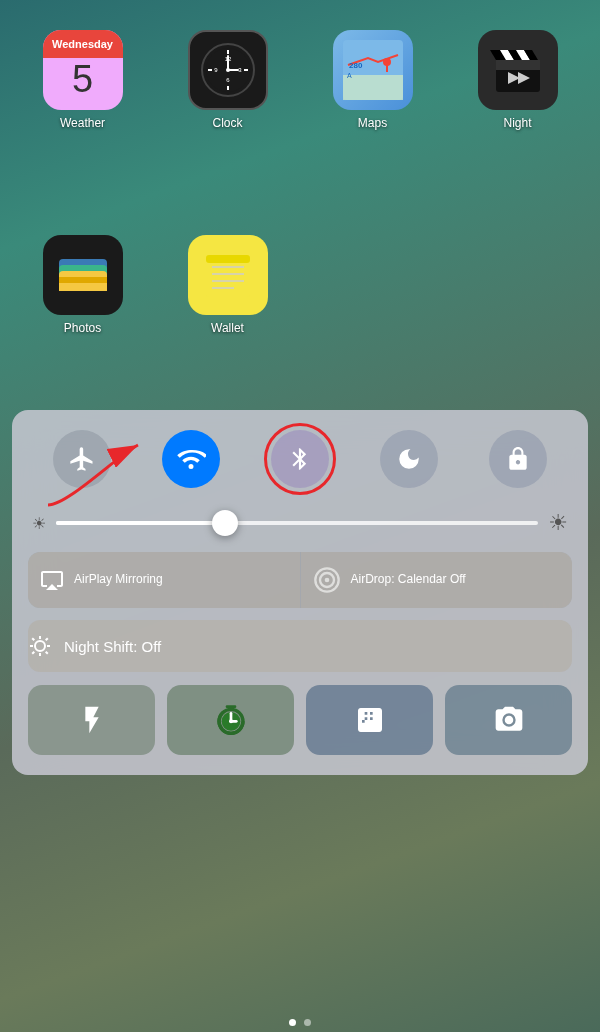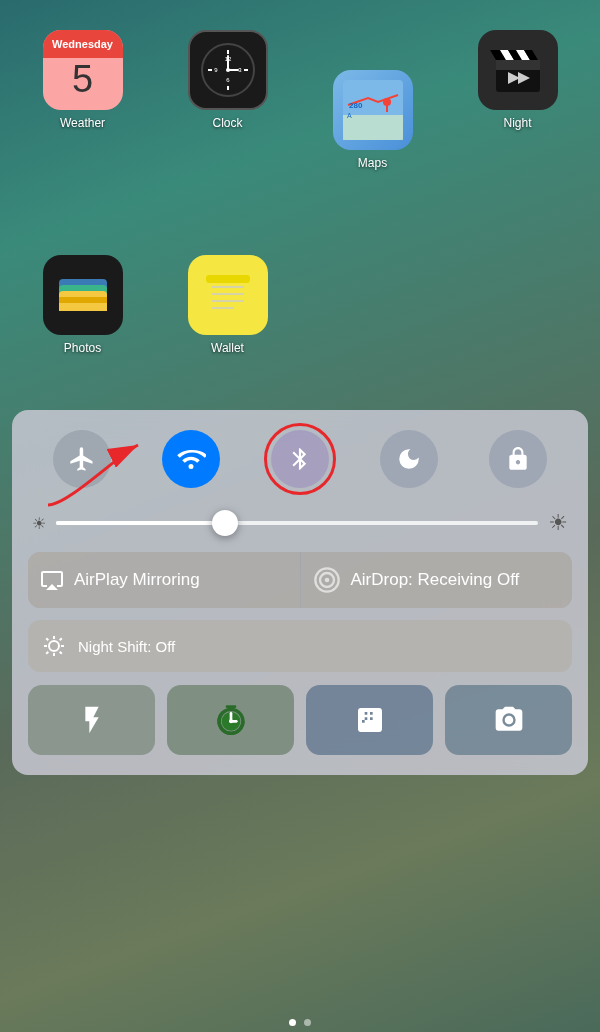--- a/index.html
+++ b/index.html
@@ -53,21 +53,21 @@
 
     .app-label {
       color: white;
       font-size: 12px;
       text-shadow: 0 1px 3px rgba(0,0,0,0.7);
       text-align: center;
     }
 
     
     .icon-calendar {
-      background: #fca5a5;
+      background: #f0abfc;
       flex-direction: column;
     }
     .cal-top {
       background: #e8453c;
       width: 100%;
       height: 28px;
       display: flex;
       align-items: center;
       justify-content: center;
       font-size: 11px;
@@ -95,21 +95,20 @@
 
     
     .icon-clock {
       background: #1a1a1a;
       border: 2px solid #555;
     }
 
     
     .icon-maps {
       background: linear-gradient(135deg, #7cb9e8, #4a90d9);
-      margin-top: 40px;
     }
 
     
     .icon-videos {
       background: #2a2a2a;
     }
 
     
     .icon-wallet {
       background: #2a2a2a;
@@ -250,31 +249,31 @@
     }
 
     .air-btn:first-child {
       border-radius: 12px 0 0 12px;
     }
     .air-btn:last-child {
       border-radius: 0 12px 12px 0;
     }
 
     .air-text {
-      font-size: 17px;
+      font-size: 12px;
       color: white;
       font-weight: 500;
       line-height: 1.3;
     }
 
     
     .night-shift-btn {
       background: rgba(180, 175, 168, 0.7);
       border-radius: 12px;
-      padding: 14px 14px;
+      padding: 14px 0;
       display: flex;
       align-items: center;
       gap: 12px;
       cursor: pointer;
       margin-bottom: 13px;
     }
 
     .night-text {
       font-size: 15px;
       color: white;
@@ -502,21 +501,21 @@
         <path d="M6 22h12l-6-6-6 6zM21 3H3c-1.1 0-2 .9-2 2v12c0 1.1.9 2 2 2h4v-2H3V5h18v12h-4v2h4c1.1 0 2-.9 2-2V5c0-1.1-.9-2-2-2z"></path>
       </svg>
       <span class="air-text">AirPlay Mirroring</span>
     </div>
     <div class="air-btn">
       <svg width="28" height="28" viewBox="0 0 24 24" fill="rgba(255,255,255,0.6)">
         <circle cx="12" cy="12" r="10" fill="none" stroke="rgba(255,255,255,0.6)" stroke-width="2"></circle>
         <circle cx="12" cy="12" r="6" fill="none" stroke="rgba(255,255,255,0.6)" stroke-width="2"></circle>
         <circle cx="12" cy="12" r="2" fill="rgba(255,255,255,0.6)"></circle>
       </svg>
-      <span class="air-text">AirDrop: Receiving Off</span>
+      <span class="air-text">AirDrop: Calendar Off</span>
     </div>
   </div>
 
   <div class="night-shift-btn">
     <svg width="24" height="24" viewBox="0 0 24 24">
       <circle cx="12" cy="12" r="5" fill="none" stroke="white" stroke-width="2"></circle>
       <line x1="12" y1="2" x2="12" y2="5" stroke="white" stroke-width="2"></line>
       <line x1="12" y1="19" x2="12" y2="22" stroke="white" stroke-width="2"></line>
       <line x1="2" y1="12" x2="5" y2="12" stroke="white" stroke-width="2"></line>
       <line x1="19" y1="12" x2="22" y2="12" stroke="white" stroke-width="2"></line>

